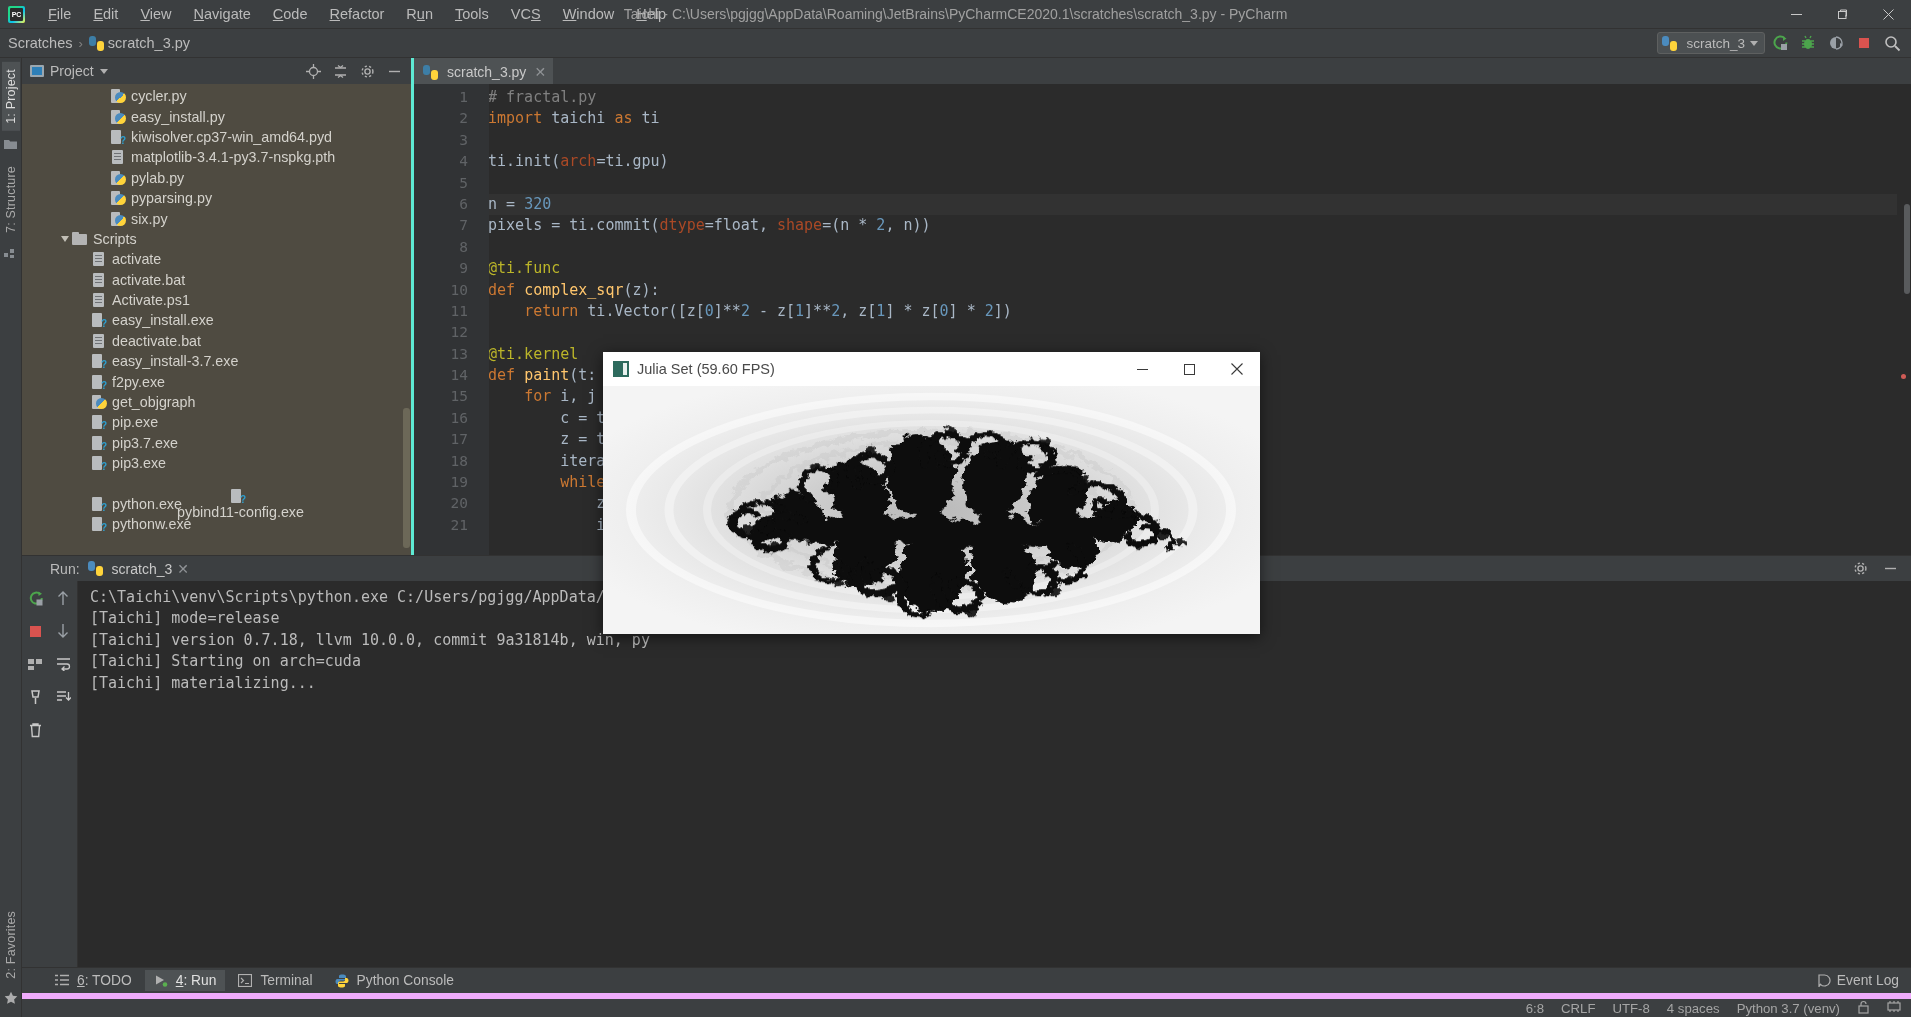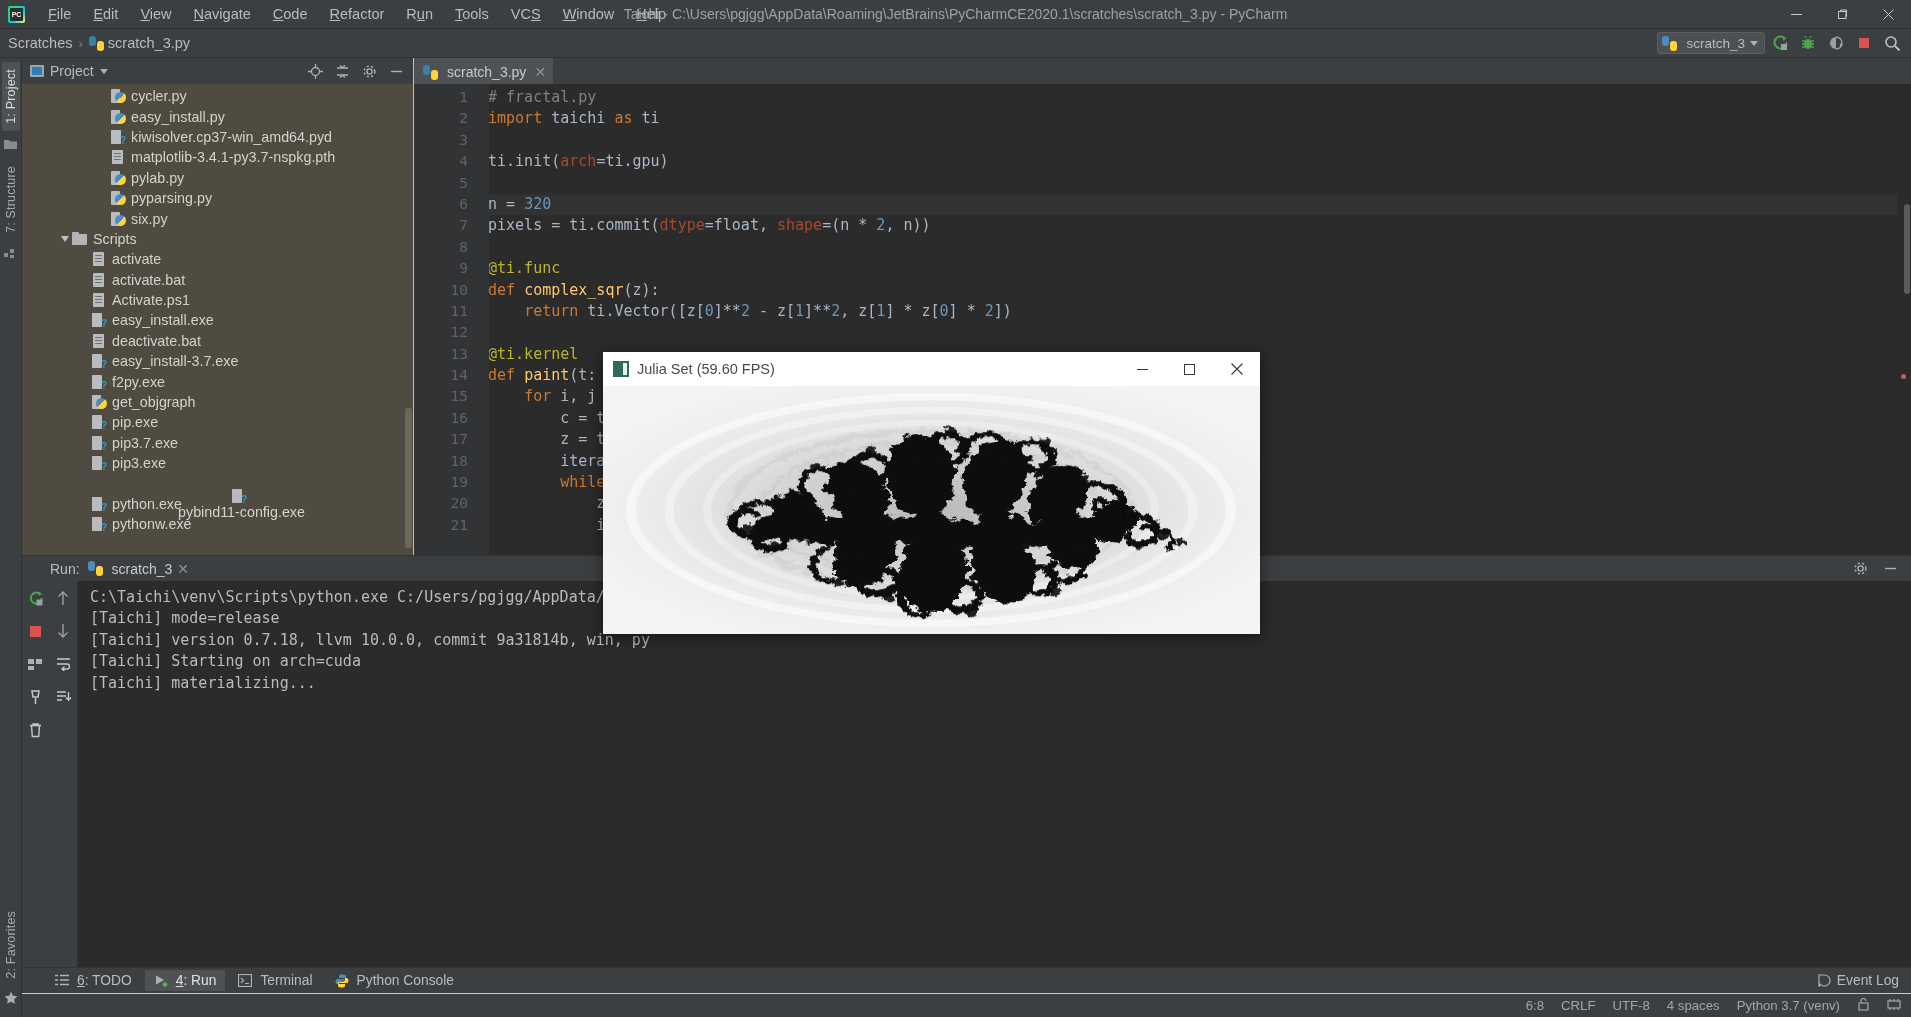--- a/index.html
+++ b/index.html
@@ -84,21 +84,21 @@
   .rail-tab.active { background: #4e5254; color: #ddd; }
   .rail-ic { margin: 5px 0; opacity: .8; }
   .rail-spacer { flex: 1 1 auto; }
 
   .mid { flex: 1 1 auto; display: flex; flex-direction: column; min-width: 0; }
   .top-split { display: flex; flex: 0 0 497px; min-height: 0; }
 
   
   .project-panel {
     width: 392px; flex: 0 0 392px; background: #4f4b41; display: flex; flex-direction: column;
-    border-right: 1px solid #5eead4; position: relative;
+    border-right: 3px solid #5eead4; position: relative;
   }
   .pp-header {
     height: 26px; flex: 0 0 26px; display: flex; align-items: center; padding: 0 4px 0 8px;
     background: #3c3f41; gap: 6px;
   }
   .pp-title { color: #bbbbbb; font-size: 14px; }
   .pp-box { width: 14px; height: 12px; border: 2px solid #9aa7b0; background: #2d7fb8; border-radius: 1px; }
   .pp-actions { margin-left: auto; display: flex; gap: 1px; }
   .pp-tree {
     flex: 1 1 auto; overflow: hidden; padding-top: 2px; position: relative;
@@ -224,21 +224,21 @@
   }
   .tw {
     display: flex; align-items: center; gap: 8px; color: #bbbbbb; font-size: 13.8px;
     padding: 3px 9px; cursor: default;
   }
   .tw.active { background: #4e5254; color: #e0e0e0; }
   .tw u { text-decoration: underline; }
   .tw-right { margin-left: auto; display: flex; align-items: center; gap: 6px; padding-right: 12px; }
   .statusbar {
     height: 24px; flex: 0 0 24px; background: #3c3f41; display: flex; align-items: center;
-    color: #a5a5a5; font-size: 13.2px; border-top: 1px solid #f0abfc;
+    color: #a5a5a5; font-size: 13.2px; border-top: 6px solid #f0abfc;
   }
   .sb-right { margin-left: auto; display: flex; align-items: center; gap: 17px; padding-right: 10px; }
 
   
   .julia {
     position: absolute; left: 603px; top: 352px; width: 657px; height: 282px;
     background: #ffffff; box-shadow: 0 3px 14px rgba(0,0,0,.55);
     display: flex; flex-direction: column; z-index: 50;
   }
   .julia-title {

